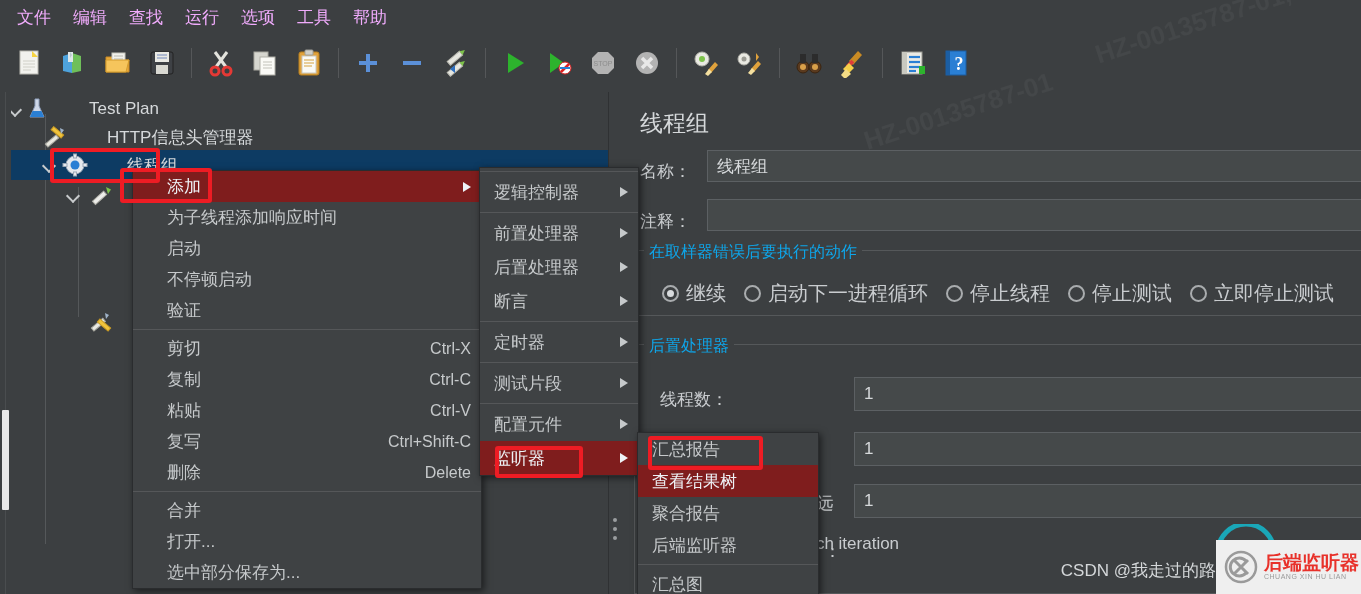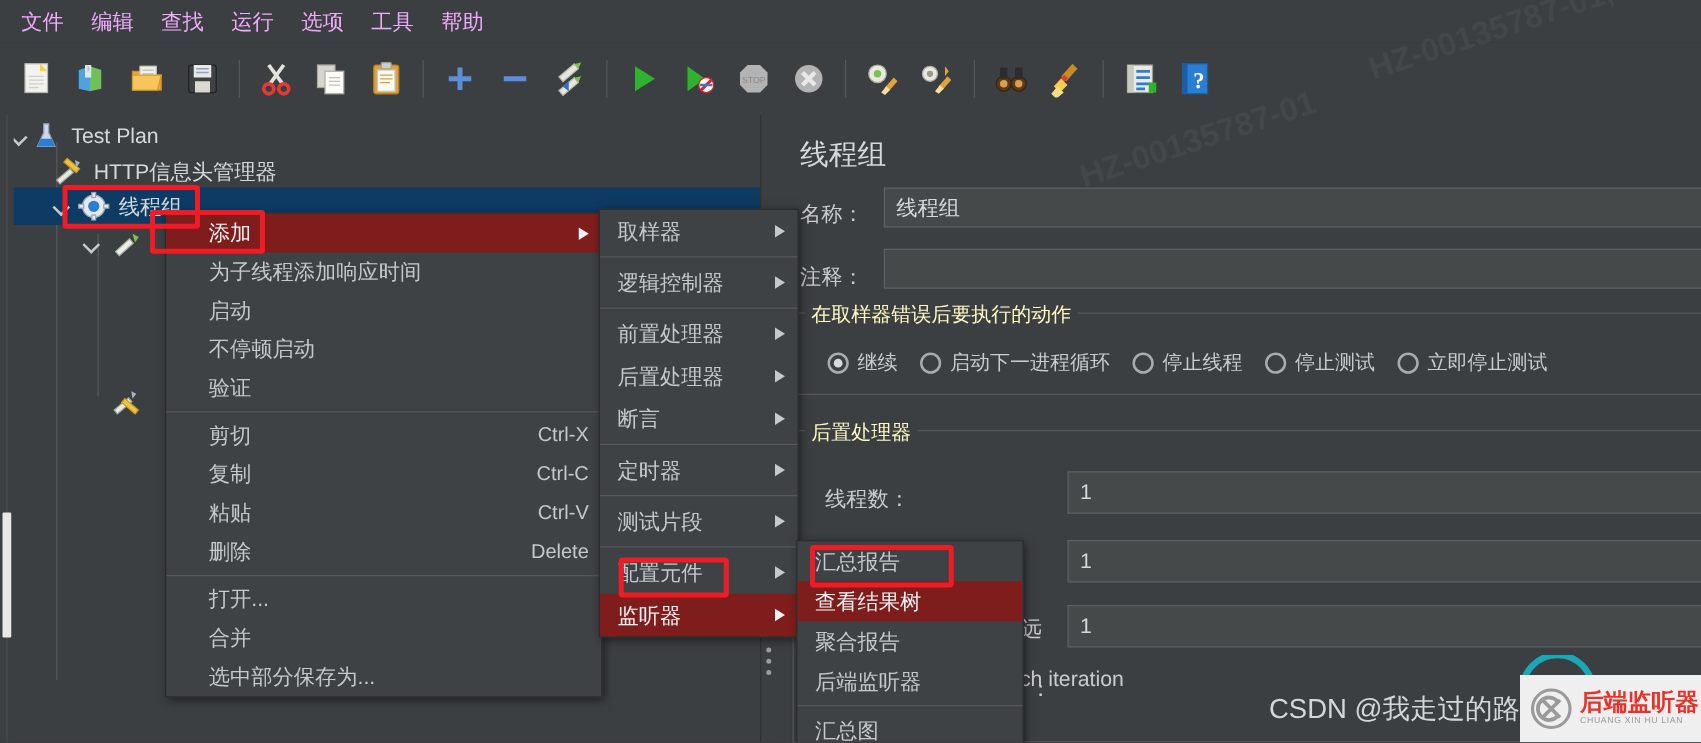--- a/index.html
+++ b/index.html
@@ -85,21 +85,21 @@
   .twisty::after {
     content: "";
     position: absolute;
     left: 2px; top: 4px;
     width: 8px; height: 8px;
     border-right: 2px solid #c8cbcd;
     border-bottom: 2px solid #c8cbcd;
     transform: rotate(45deg);
   }
   .tree-icon { width: 26px; height: 24px; flex: 0 0 26px; margin-right: 5px; }
-  .tree-label { padding-left: 2px; }
+  .tree-label { padding-left: 2px; margin-left: 32px; }
 
   
   .tree-guide {
     position: absolute;
     width: 1px;
     background: #55585a;
   }
 
   
   #left-scroll {
@@ -159,21 +159,21 @@
   .group-box {
     position: absolute;
     border: 1px solid #55585a;
     box-sizing: border-box;
   }
   .group-title {
     position: absolute;
     background: #3c3f41;
     padding: 0 5px;
     font-size: 16px;
-    color: #fef9c3;
+    color: #0ea5e9;
     white-space: nowrap;
   }
   .radio-row {
     position: absolute;
     display: flex; align-items: center;
     white-space: nowrap;
   }
   .radio {
     width: 17px; height: 17px;
     border: 2px solid #a9acae;
@@ -184,21 +184,21 @@
     flex: 0 0 17px;
     cursor: pointer;
   }
   .radio.checked::after {
     content: "";
     position: absolute; left: 3px; top: 3px;
     width: 7px; height: 7px;
     background: #d8dbdd;
     border-radius: 50%;
   }
-  .radio-label { font-size: 16px; color: #c9cccf; margin-right: 18px; }
+  .radio-label { font-size: 20px; color: #c9cccf; margin-right: 18px; }
   .plain-text {
     position: absolute;
     font-size: 17px;
     color: #c9cccf;
     white-space: nowrap;
   }
 
   
   #ctx1 {
     position: absolute;
@@ -285,21 +285,21 @@
     transform: rotate(-18deg);
     white-space: nowrap;
     font-weight: bold;
     z-index: 5;
     pointer-events: none;
   }
   #csdn-wm {
     position: absolute;
     right: 145px; bottom: 12px;
     color: #d4d7d9;
-    font-size: 22px;
+    font-size: 17px;
     z-index: 80;
     white-space: nowrap;
   }
   #brand-box {
     position: absolute;
     right: 0; bottom: 0;
     width: 145px; height: 54px;
     background: #efefef;
     display: flex; align-items: center;
     z-index: 85;
@@ -697,42 +697,42 @@
     </div>
     <div class="ctx-item">
       <span>复制</span>
       <span class="accel">Ctrl-C</span>
     </div>
     <div class="ctx-item">
       <span>粘贴</span>
       <span class="accel">Ctrl-V</span>
     </div>
     <div class="ctx-item">
+      <span>复写</span>
+      <span class="accel">Ctrl+Shift-C</span>
+    </div>
+    <div class="ctx-item">
       <span>删除</span>
       <span class="accel">Delete</span>
     </div>
 
     <div class="ctx-sep"></div>
 
     <div class="ctx-item">
+      <span>合并</span>
+    </div>
+    <div class="ctx-item">
       <span>打开...</span>
     </div>
     <div class="ctx-item">
-      <span>合并</span>
-    </div>
-    <div class="ctx-item">
       <span>选中部分保存为...</span>
     </div>
   </div>
 
   <div id="ctx2">
-    <div class="ctx-item">
-      <span>取样器</span>
-      <span class="arrow"></span>
-    </div>
     <div class="ctx-sep"></div>
     <div class="ctx-item">
       <span>逻辑控制器</span>
       <span class="arrow"></span>
     </div>
     <div class="ctx-sep"></div>
     <div class="ctx-item">
       <span>前置处理器</span>
       <span class="arrow"></span>
     </div>

